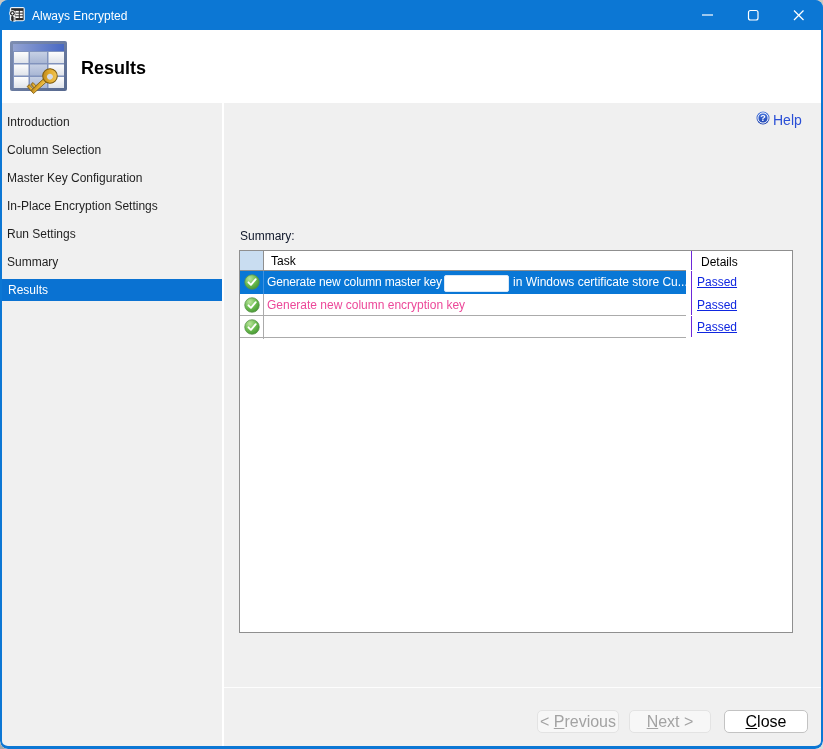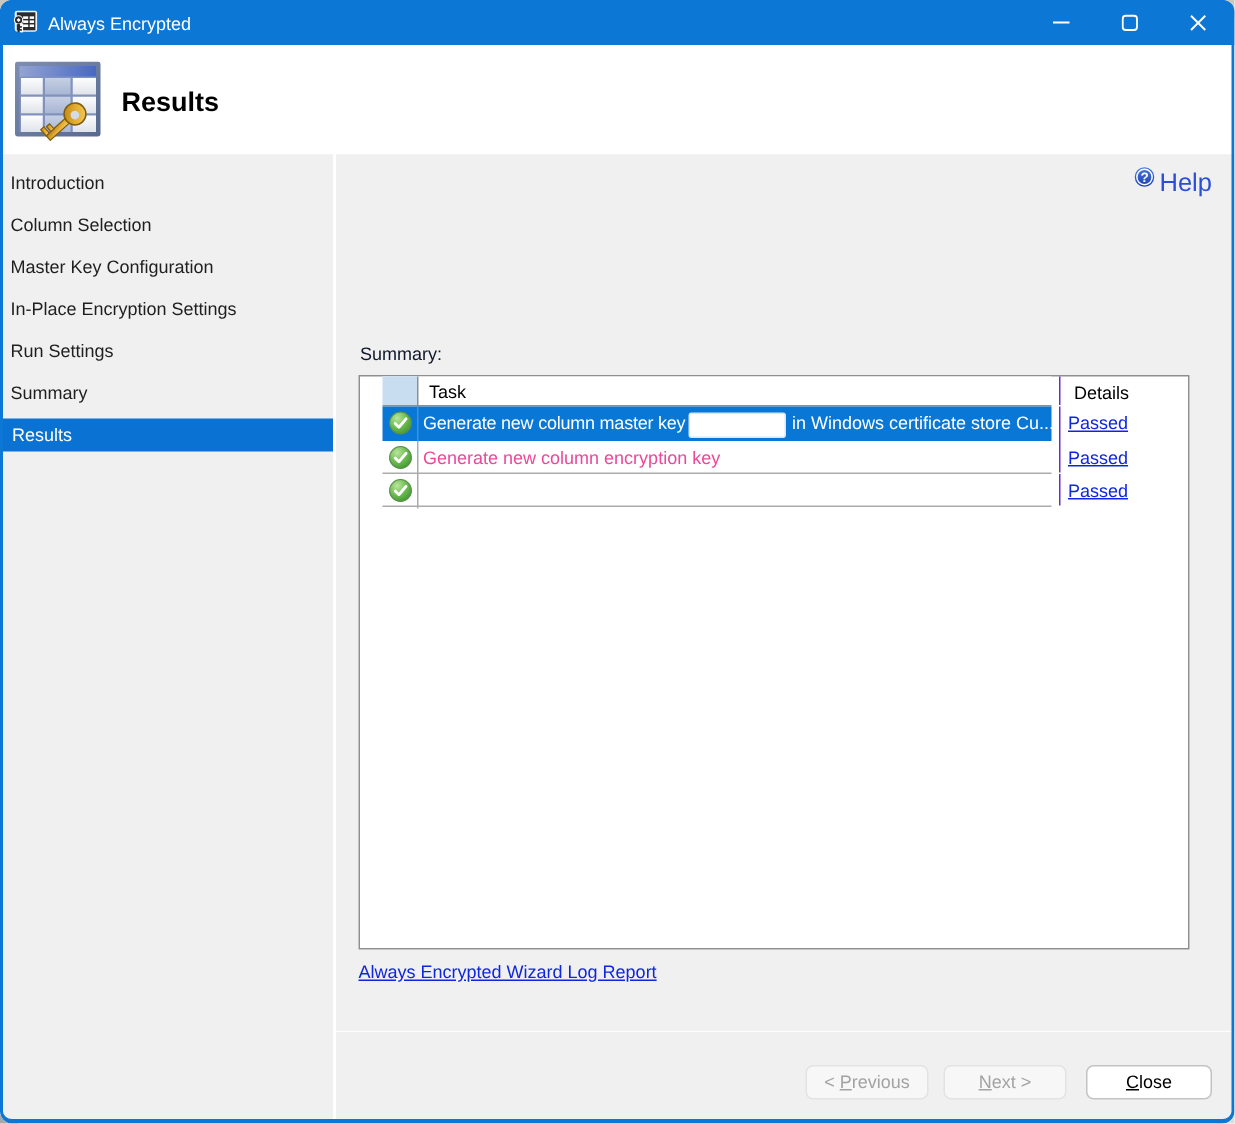--- a/index.html
+++ b/index.html
@@ -11,42 +11,42 @@
 #header { left:0; top:30px; width:823px; height:73px; background:#ffffff; }
 #hdricon { left:10px; top:11px; }
 #hdrtitle { left:81px; top:28px; font-size:18px; font-weight:bold; color:#000000; }
 #sidebar { left:0; top:103px; width:222px; height:529px; background:#f0f0f0; }
 #divider { left:222px; top:103px; width:2px; height:643px; background:#ffffff; }
 .nav { position:absolute; left:7px; font-size:12px; color:#1f1f1f; white-space:nowrap; }
 #navhl { left:0; top:176px; width:222px; height:22px; background:#0a72d2; }
 #navhl span { position:absolute; left:8px; top:4px; color:#ffffff; font-size:12px; }
 #content { left:224px; top:103px; width:599px; height:584px; background:#f0f0f0; }
 #helpicon { left:532px; top:8px; }
-#helptext { left:549px; top:9px; font-size:17px; color:#2a4fd6; }
+#helptext { left:549px; top:9px; font-size:14px; color:#2a4fd6; }
 #summary { left:16px; top:126px; font-size:12px; color:#0f172a; }
 #table { left:15px; top:147px; width:554px; height:383px; background:#ffffff; border:1px solid #8f8f8f; }
-.trow { position:absolute; left:0; width:446px; height:22px;margin-left:15px; }
+.trow { position:absolute; left:0; width:446px; height:22px; }
 #throw { top:0; height:20px; background:#ffffff; border-bottom:1px solid #8f8f8f; }
 #iconhdr { left:0; top:0; width:23px; height:19px; background:#c9ddf1; }
 .tasktext { position:absolute; left:31px; top:3px; font-size:12px; color:#000000; white-space:nowrap; }
 .detcol { position:absolute; left:451px; top:0; width:101px; height:100%; border-left:1px solid #6d28d9; }
 .dettext { position:absolute; left:5px; top:4px; font-size:12px; white-space:nowrap; }
 .vsep { position:absolute; left:23px; top:0; width:1px; height:23px; background:#ababab; }
 #throw .vsep { height:20px; background:#8f8f8f; }
 #row1 { top:20px; height:23px; background:#0977d6; }
 #row1 .vsep { background:#3f92e0; }
 #row2 { top:43px; background:#ffffff; border-bottom:1px solid #ababab; }
 #row3 { top:65px; background:#ffffff; border-bottom:1px solid #ababab; }
 .chk { position:absolute; left:4px; top:3px; }
 .rowt { position:absolute; left:27px; top:4px; font-size:12px; white-space:nowrap; }
 #inputbox { position:absolute; left:204px; top:4px; width:65px; height:17px; background:#ffffff; border:1px solid #d9e8f7; border-radius:2px; }
 a.lnk { color:#0f26e0; text-decoration:underline; }
 #loglink { left:15px; top:538px; font-size:12px; }
 #footline { left:224px; top:687px; width:597px; height:2px; background:#dfdfdf; border-bottom:1px solid #fdfdfd; height:1px; }
-.btn { position:absolute; top:710px; height:23px; border-radius:5px; font-size:12px; text-align:center; line-height:21px; }
+.btn { position:absolute; top:710px; height:23px; border-radius:5px; font-size:16px; text-align:center; line-height:21px; }
 #btnprev { left:537px; width:82px; background:#f7f7f7; border:1px solid #e3e3e3; color:#a3a3a3; }
 #btnnext { left:629px; width:82px; background:#f7f7f7; border:1px solid #e3e3e3; color:#a3a3a3; }
 #btnclose { left:724px; width:84px; background:#ffffff; border:1px solid #c3c3c3; color:#000000; }
 #borderov { left:0; top:0; width:823px; height:749px; border-radius:8px; border-left:2px solid #0c77d4; border-right:2px solid #0c77d4; border-bottom:3px solid #0c77d4; border-top:1px solid #0c77d4; pointer-events:none; }
 </style>
 </head>
 <body>
 <div style="position:absolute;left:0;top:0;width:12px;height:12px;background:#cbc8c2"></div>
 <div style="position:absolute;right:0;top:0;width:12px;height:12px;background:#cbc8c2"></div>
 <div style="position:absolute;left:0;bottom:0;width:12px;height:12px;background:#a7a7a7"></div>
@@ -199,20 +199,19 @@
         <div class="vsep"></div>
           <svg class="chk" width="16" height="16" viewBox="0 0 18 18">
           <circle cx="9" cy="9" r="8.2" fill="url(#gc1)" stroke="#57904a" stroke-width="0.8"></circle>
           <path d="M5 9.4 L7.8 12.2 L13.2 5.8" stroke="#ffffff" stroke-width="2.1" fill="none" stroke-linecap="round" stroke-linejoin="round"></path>
         </svg>
         <div class="detcol">
             <div class="dettext"><a class="lnk" href="#">Passed</a></div>
           </div>
       </div>
     </div>
-    <div id="loglink" class="abs"><a class="lnk" href="#">Always Encrypted Wizard Log Report</a></div>
   </div>
   <div id="footline" class="abs"></div>
   <div id="btnprev" class="btn">&lt; <u>P</u>revious</div>
   <div id="btnnext" class="btn"><u>N</u>ext &gt;</div>
   <div id="btnclose" class="btn"><u>C</u>lose</div>
   <div id="borderov" class="abs"></div>
 </div>
 
 </body></html>

